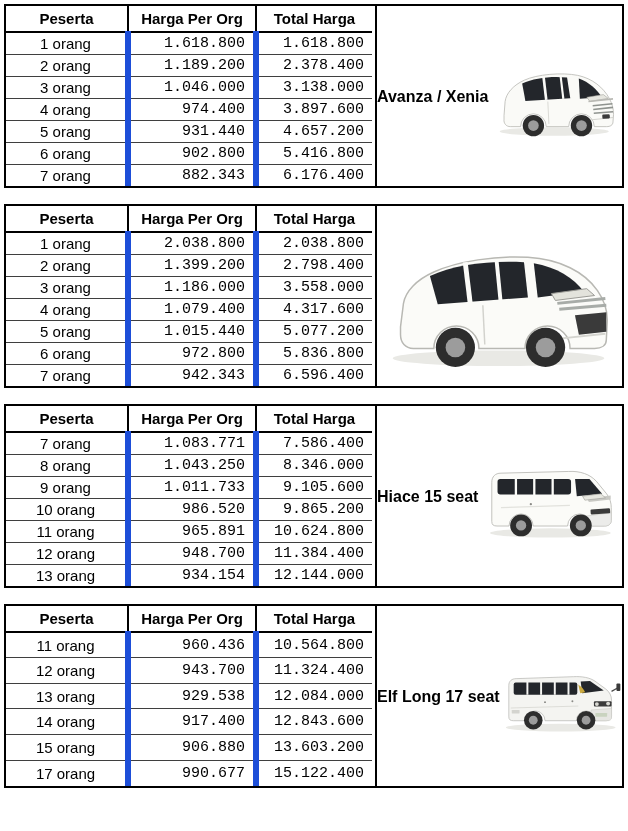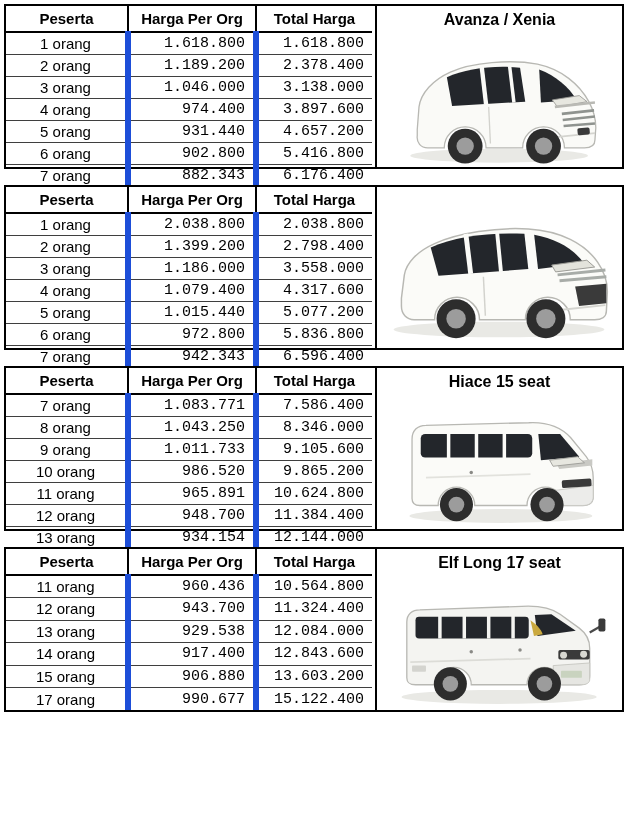--- a/index.html
+++ b/index.html
@@ -13,21 +13,21 @@
   }
   .page {
     padding: 4px 4px 0 4px;
     display: flex;
     flex-direction: column;
     gap: 16px;
   }
   .section {
     display: flex;
     border: 2px solid #000000;
-    height: 165px;
+    height: 184px;
     background: #ffffff;
   }
   table.price-table {
     border-collapse: collapse;
     table-layout: fixed;
     width: 366px;
     height: 100%;
     font-size: 15px;
   }
   .price-table col.c1 { width: 122px; }
@@ -52,21 +52,21 @@
   .price-table tbody tr + tr td { border-top: 1px solid #3f3f3f; }
   .price-table tbody tr:first-child td { border-top: 1px solid #3f3f3f; }
   .price-table thead tr th { border-top: none; }
   td.c-center { text-align: center; }
   td.c-right  { text-align: right; padding-right: 8px; }
   .vehicle-cell {
     flex: 1;
     margin-left: 3px;
     border-left: 2px solid #000000;
     display: flex;
-    flex-direction: column;
+    flex-direction: row;
     align-items: center;
     padding-top: 2px;
     overflow: hidden;
   }
   .vehicle-title {
     font-weight: bold;
     font-size: 16px;
     line-height: 24px;
     text-align: center;
   }

